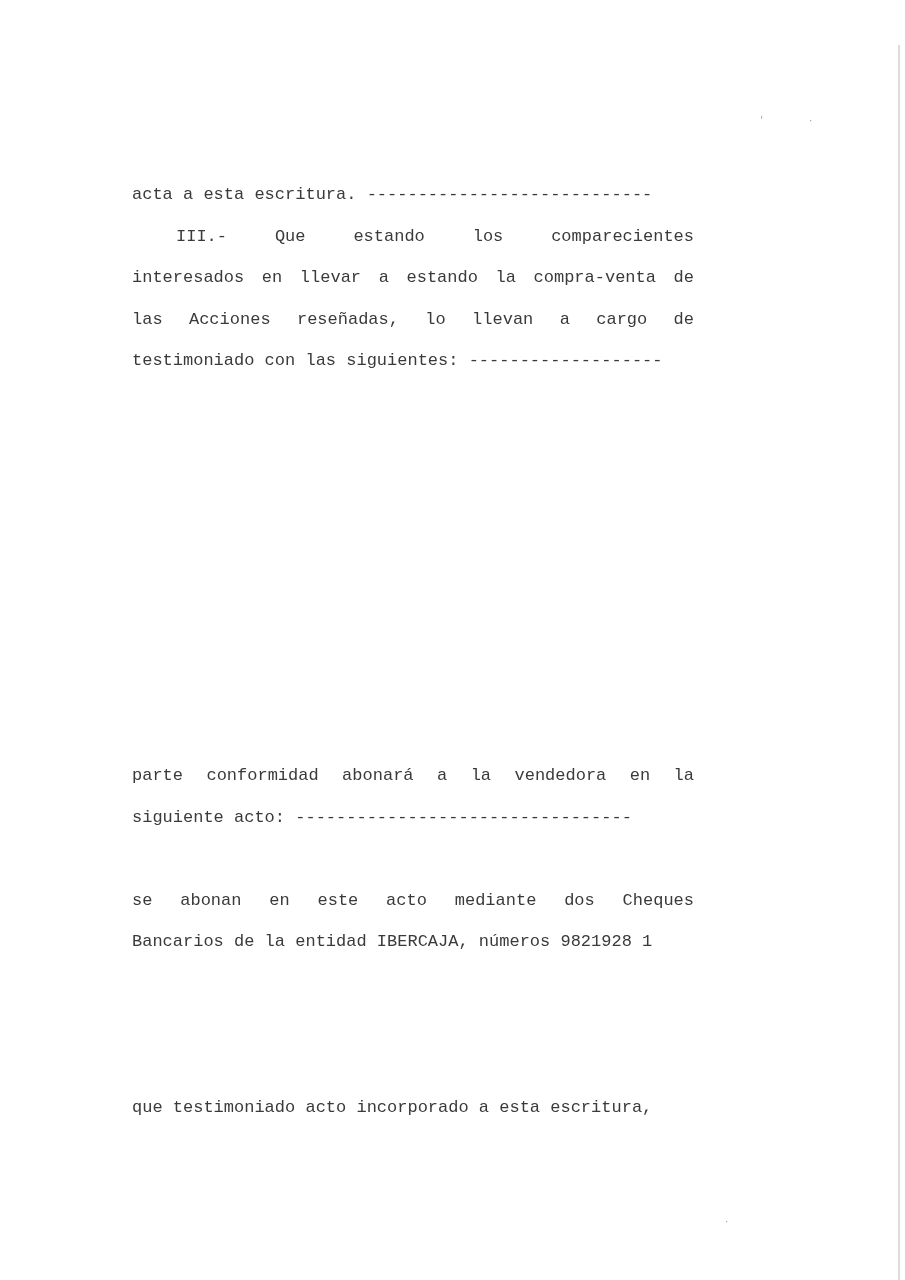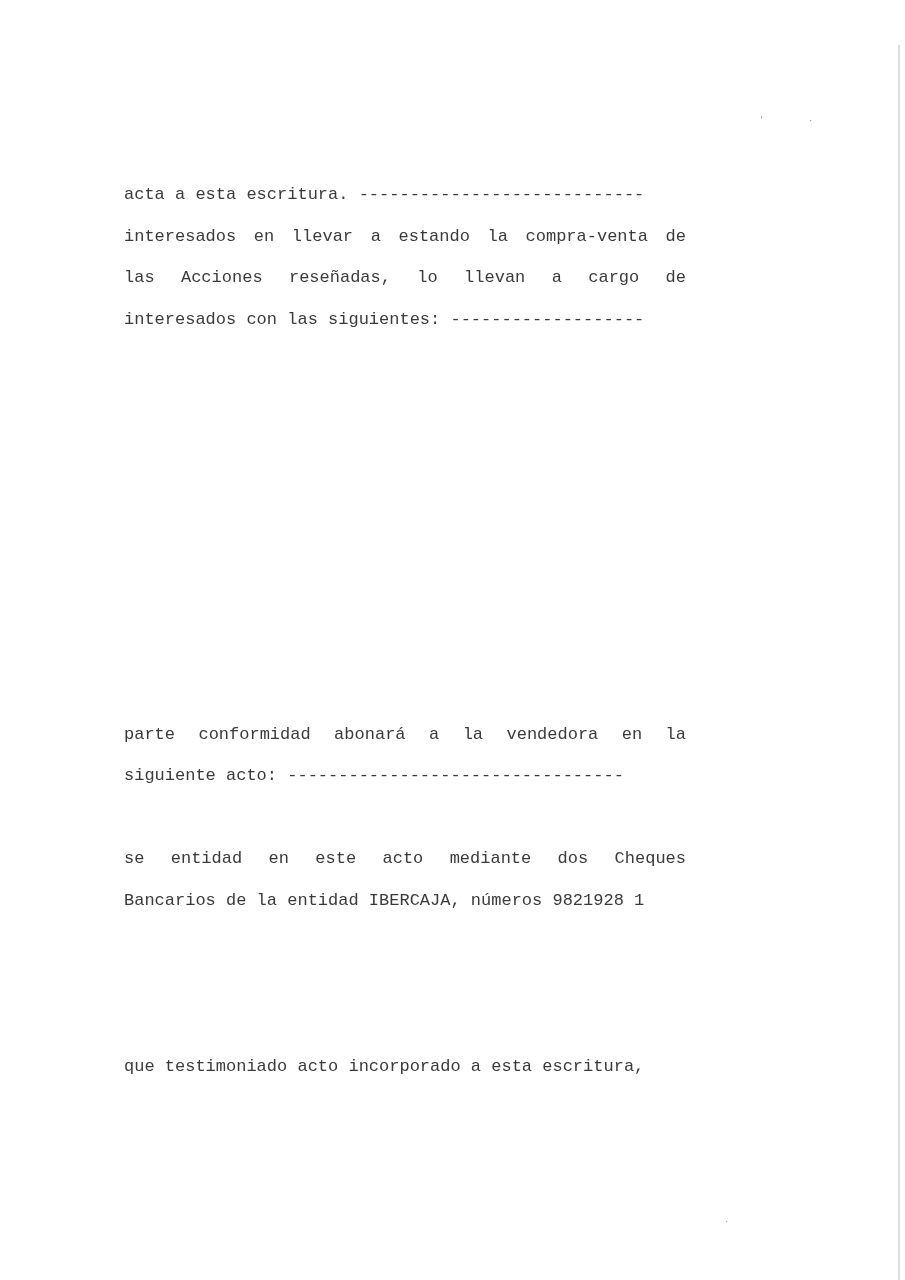--- a/index.html
+++ b/index.html
@@ -7,21 +7,21 @@
       width: 905px; height: 1280px; background: #ffffff; position: relative; overflow: hidden;
       font-family: "Liberation Mono", "DejaVu Sans Mono", monospace;
       color: #3a3a3a;
     }
     .page-edge {
       position: absolute; left: 898px; top: 45px; width: 2px; height: 1235px;
       background: #dcdcdc;
     }
     .speck { position: absolute; color: #9a9a9a; font-size: 9px; line-height: 9px; }
     .content {
-      position: absolute; left: 124px; top: 174px; width: 562px;
+      position: absolute; left: 132px; top: 174px; width: 562px;
       font-size: 17px;
     }
     .line {
       height: 41.5px; line-height: 41.5px; white-space: nowrap;
       overflow: hidden;
     }
     .just { text-align: justify; text-align-last: justify; }
     .indent { padding-left: 44px; }
   </style>
 </head>
@@ -31,28 +31,31 @@
 <span class="speck" style="left:759px; top:117px;">'</span>
 <span class="speck" style="left:808px; top:117px;">·</span>
 <span class="speck" style="left:724px; top:1218px;">·</span>
 
 <div class="content">
 
   <div class="line">
     <span>acta a esta escritura. ----------------------------</span>
   </div>
 
+  <div class="line just indent">
+    <span>III.- Que estando los comparecientes</span>
+  </div>
   <div class="line just">
     <span>interesados en llevar a estando la compra-venta de</span>
   </div>
   <div class="line just">
     <span>las Acciones reseñadas, lo llevan a cargo de</span>
   </div>
   <div class="line">
-    <span>interesados con las siguientes: -------------------</span>
+    <span>testimoniado con las siguientes: -------------------</span>
   </div>
 
   <div class="line indent" style="white-space:pre;">
     
   </div>
 
   <div class="line indent" style="white-space:pre;">
     
   </div>
   <div class="line just" style="white-space:pre;">
@@ -81,21 +84,21 @@
     <span>parte conformidad abonará a la vendedora en la</span>
   </div>
   <div class="line">
     <span>siguiente acto: ---------------------------------</span>
   </div>
 
   <div class="line indent" style="white-space:pre;">
     
   </div>
   <div class="line just">
-    <span>se entidad en este acto mediante dos Cheques</span>
+    <span>se abonan en este acto mediante dos Cheques</span>
   </div>
   <div class="line">
     <span>Bancarios de la entidad IBERCAJA, números 9821928 1</span>
   </div>
   <div class="line" style="white-space:pre;">
     
   </div>
   <div class="line" style="white-space:pre;">
     
   </div>

